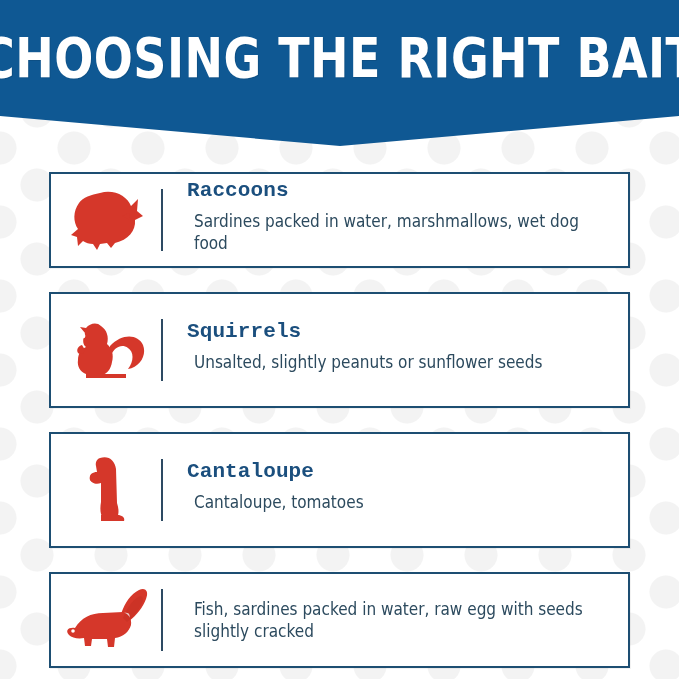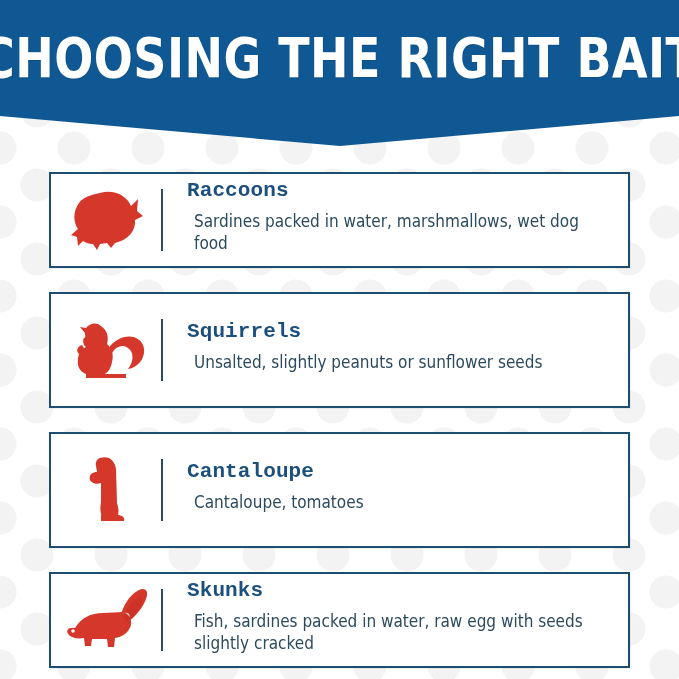--- a/index.html
+++ b/index.html
@@ -225,19 +225,18 @@
             <path d="M58 28 C62 16 68 8 76 4 C83 1 86 6 83 13
                      C80 21 74 29 66 35 C68 28 66 25 58 28 Z"></path>
             <path d="M60 32 C64 22 69 15 75 11 C79 9 81 12 79 17
                      C76 24 70 31 64 36 Z" fill="#b5281d" opacity="0.25"></path>
             <circle cx="10" cy="45" r="1.8" fill="#ffffff"></circle>
           </g>
         </svg>
       </div>
       <div class="card-divider"></div>
       <div class="card-text">
-        <p class="card-heading">Skunks</p>
         <p class="card-desc">Fish, sardines packed in water, raw egg with seeds slightly cracked</p>
       </div>
     </div>
 
   </div>
 </div>
 
 </body></html>

